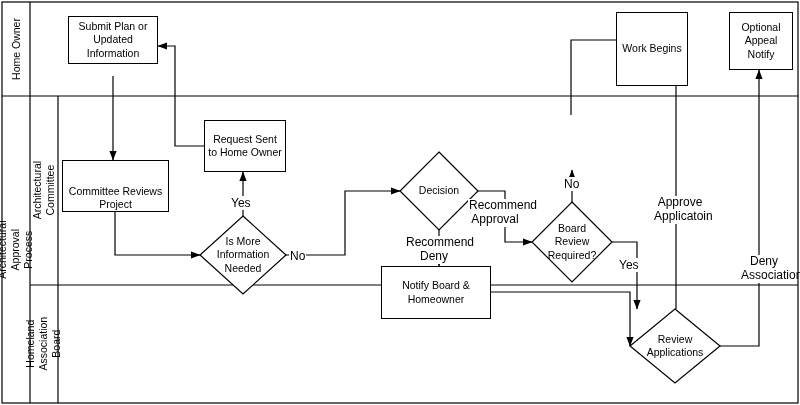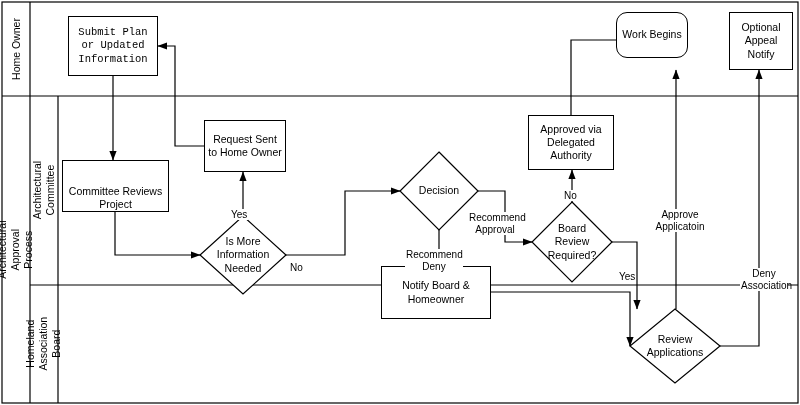--- a/index.html
+++ b/index.html
@@ -58,27 +58,26 @@
     transform: rotate(-90deg);
     white-space: nowrap;
   }
   .lane-label.twoline span {
     white-space: normal;
     width: 150px;
     line-height: 1.25;
   }
   .edge-label {
     position: absolute;
-    font-size: 10px;
+    font-size: 12px;
     color: #000000;
     background: #ffffff;
     padding: 0 1px;
     white-space: nowrap;
     z-index: 4;
-    margin-top: 13px;
   }
   .diamond-wrap {
     position: absolute;
     z-index: 3;
   }
   .diamond-wrap .dtext {
     position: absolute;
     left: 0;
     top: 0;
     width: 100%;
@@ -153,38 +152,35 @@
   </div>
 
   <div class="lane-label twoline" style="left:30px; top:96px; width:28px; height:189px;">
     <span>Architectural Committee</span>
   </div>
 
   <div class="lane-label twoline" style="left:30px; top:285px; width:28px; height:118px;">
     <span>Homeland Association Board</span>
   </div>
 
-  <div class="node" style="left:68px; top:16px; width:90px; height:60px;font-family:Liberation Mono, monospace;">
+  <div class="node" style="left:68px; top:16px; width:90px; height:48px;">
     <span>Submit Plan or Updated Information</span>
   </div>
-  <div class="node" style="left:616px; top:12px; width:72px; height:46px;border-radius:11px;">
+  <div class="node" style="left:616px; top:12px; width:72px; height:74px;">
     <span>Work Begins</span>
   </div>
   <div class="node" style="left:729px; top:12px; width:64px; height:58px;">
     <span>Optional Appeal Notify</span>
   </div>
   <div class="node" style="left:62px; top:160px; width:107px; height:52px;align-items:flex-end;">
     <span>Committee Reviews Project</span>
   </div>
   <div class="node" style="left:204px; top:120px; width:82px; height:52px;">
     <span>Request Sent to Home Owner</span>
   </div>
-  <div class="node" style="left:528px; top:115px; width:86px; height:55px;">
-    <span>Approved via Delegated Authority</span>
-  </div>
   <div class="node" style="left:381px; top:266px; width:110px; height:53px;">
     <span>Notify Board &amp; Homeowner</span>
   </div>
 
   <div class="diamond-wrap" style="left:200px; top:216px; width:86px; height:78px;">
     <div class="dtext">
       <span style="width:68px;">Is More Information Needed</span>
     </div>
   </div>
   <div class="diamond-wrap" style="left:400px; top:152px; width:78px; height:78px;">

